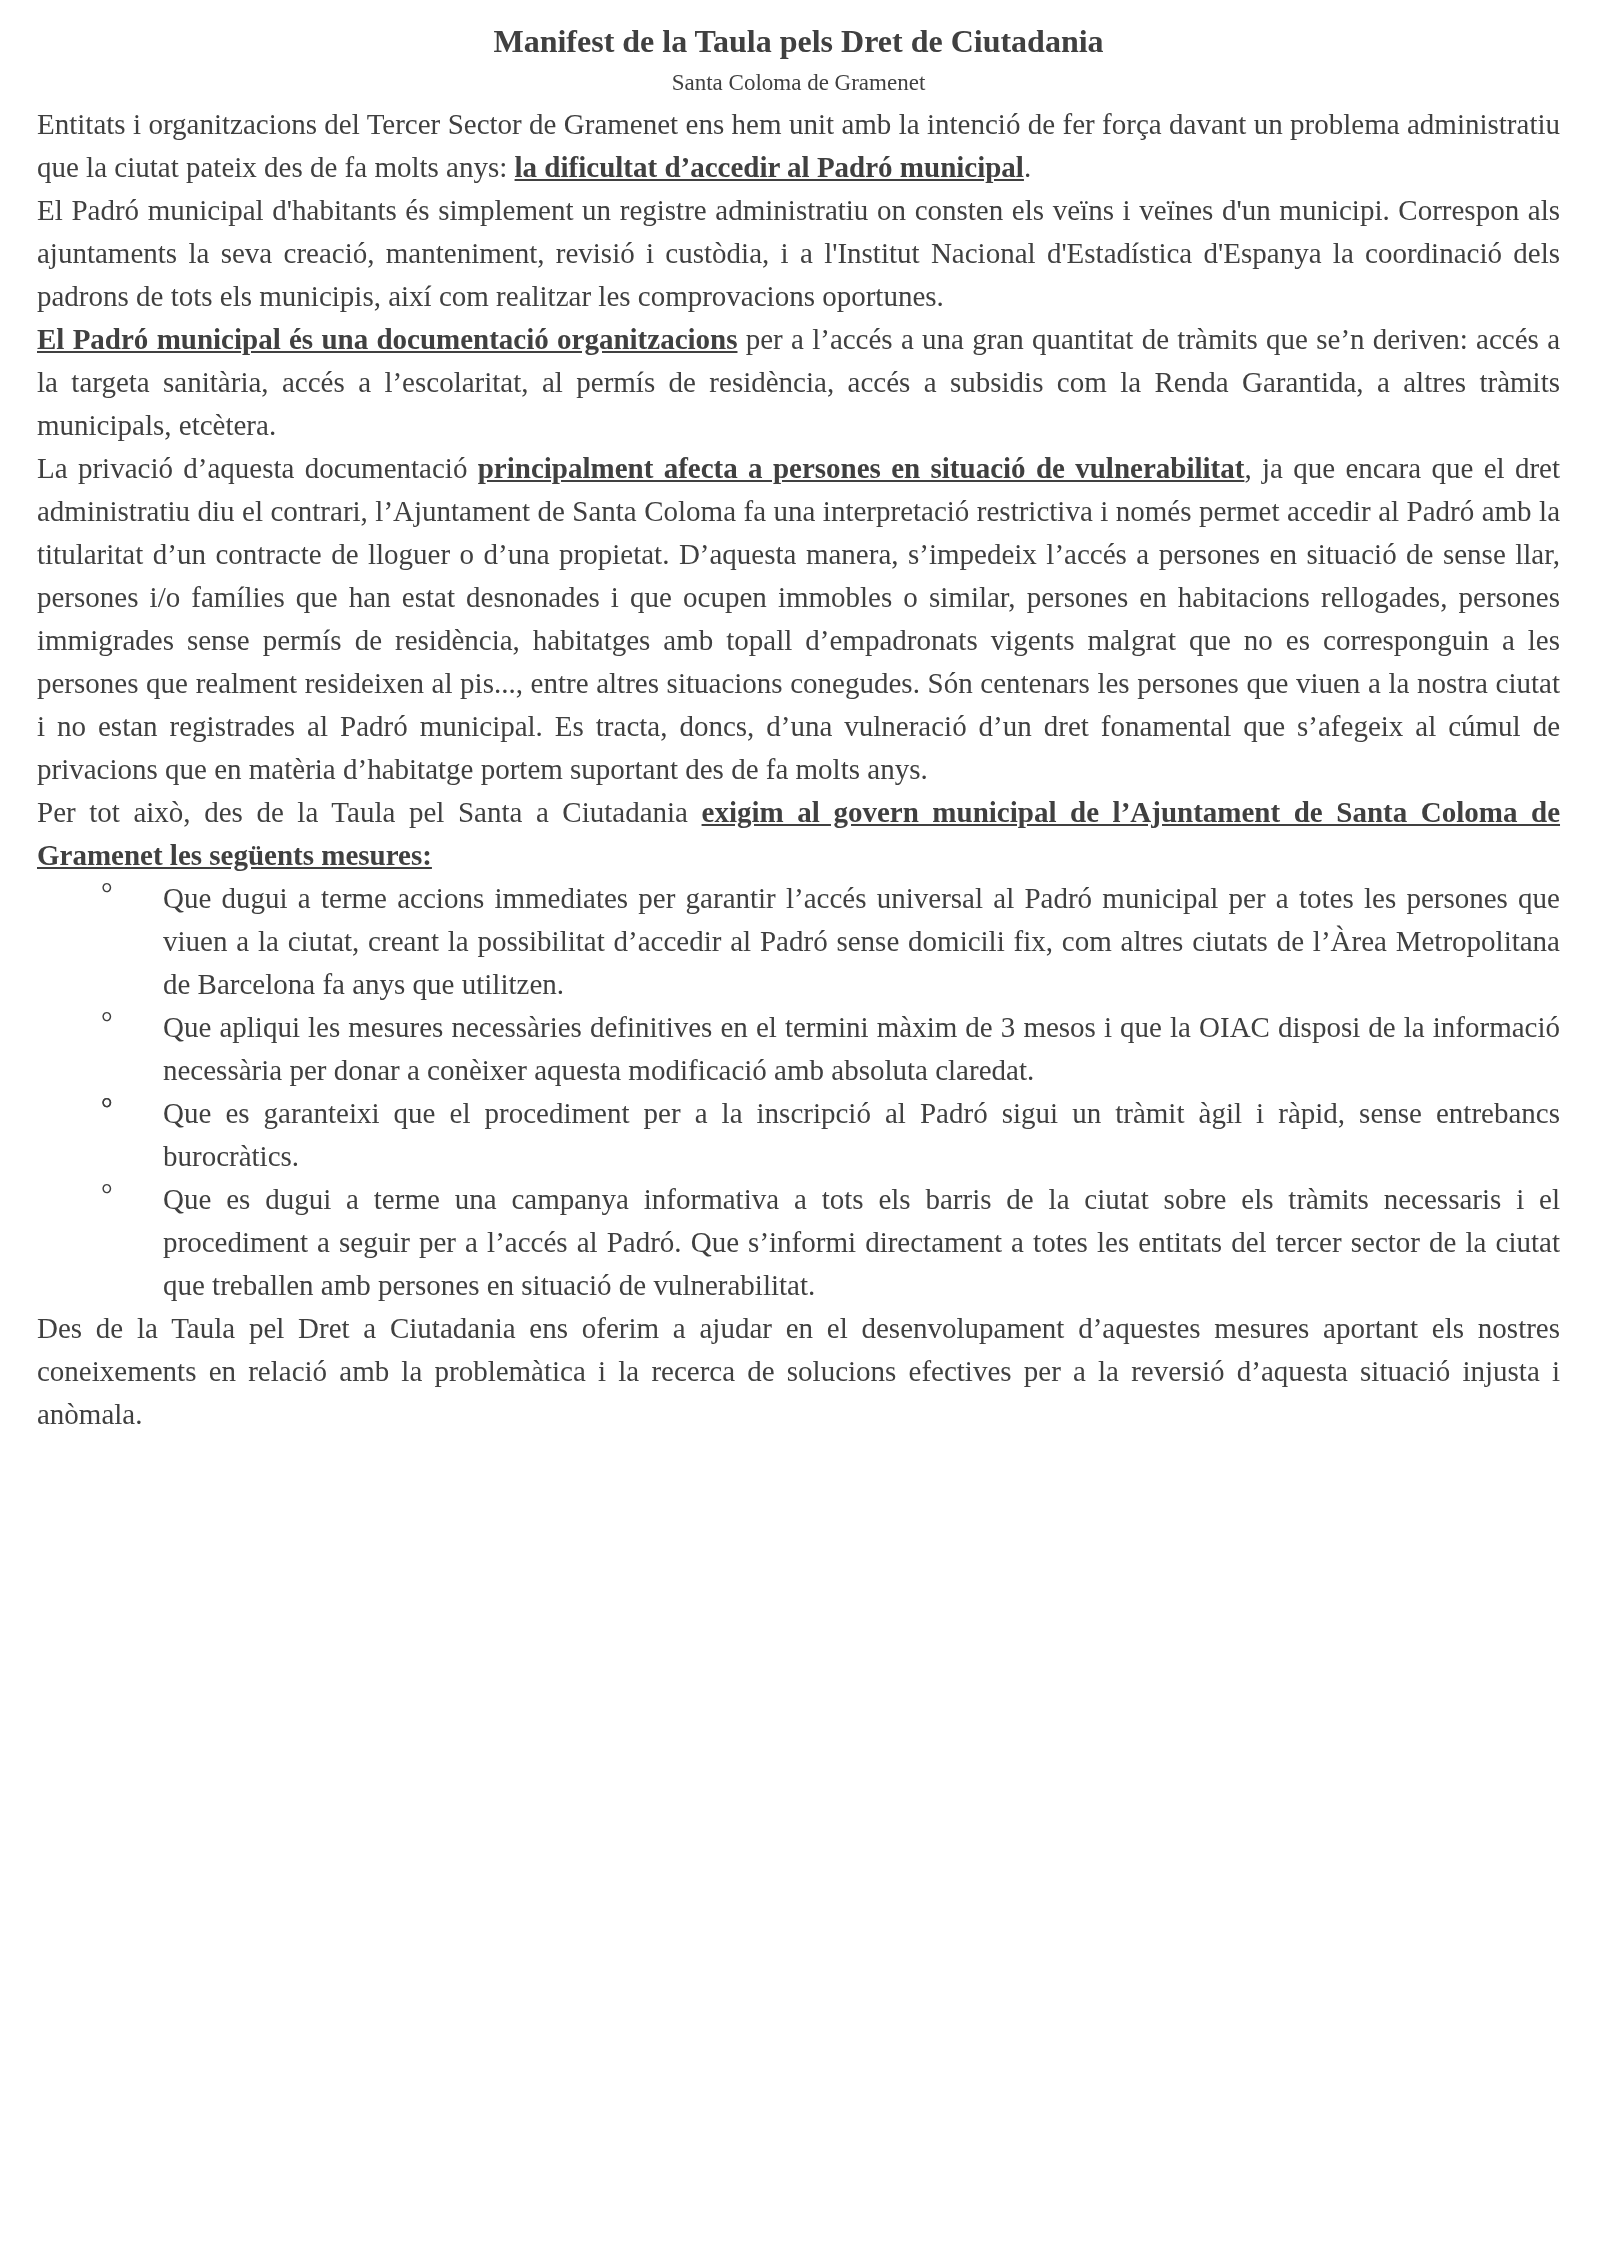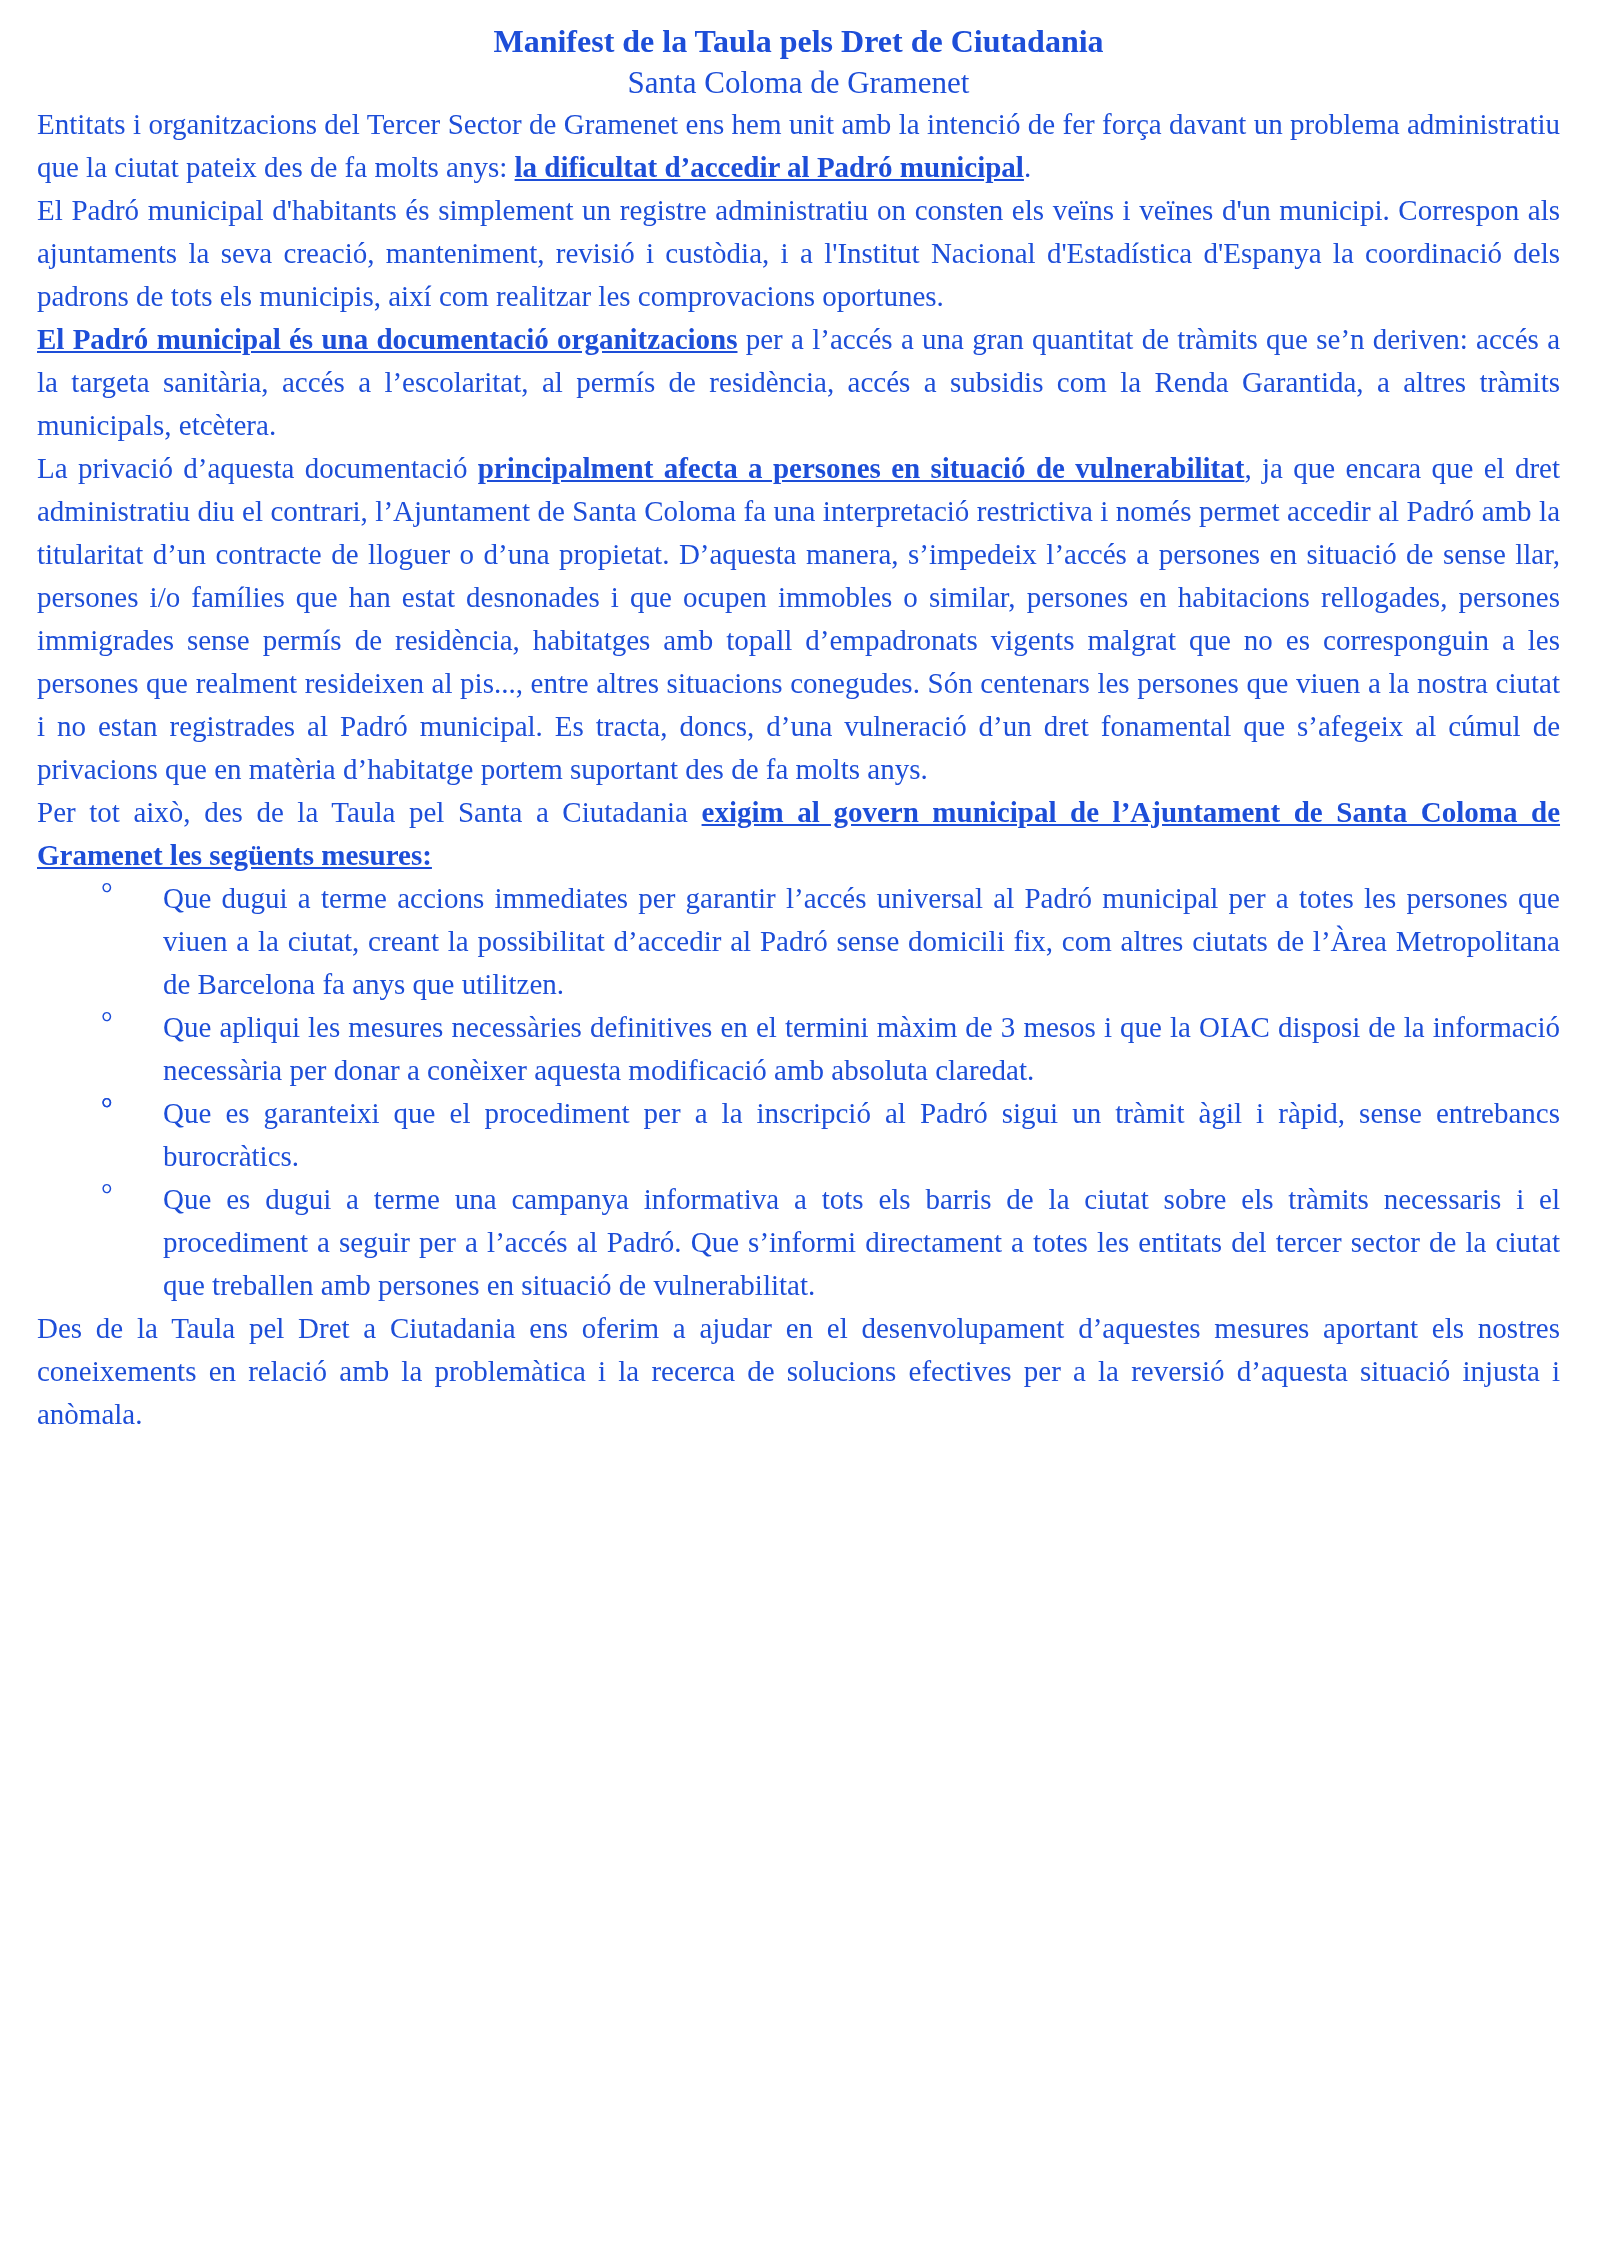--- a/index.html
+++ b/index.html
@@ -5,36 +5,36 @@
   html, body {
     margin: 0;
     padding: 0;
     background: #ffffff;
   }
   .page {
     width: 1618px;
     height: 2258px;
     box-sizing: border-box;
     background: #ffffff;
-    color: #1d4ed8;
+    color: #404040;
     font-family: "Liberation Serif", "DejaVu Serif", serif;
     font-size: 29px;
     line-height: 43px;
     padding: 21px 58px 17.6px 37px;
     overflow: hidden;
   }
   .doc-title {
     font-size: 32px;
     font-weight: bold;
     text-align: center;
     margin: 0;
     line-height: 41px;
   }
   .doc-subtitle {
-    font-size: 31px;
+    font-size: 23px;
     font-weight: normal;
     text-align: center;
     margin: 0;
     line-height: 41px;
   }
   p.body-par {
     text-align: justify;
     margin: 0;
   }
   .gap-intro   { margin-top: 131px; }

